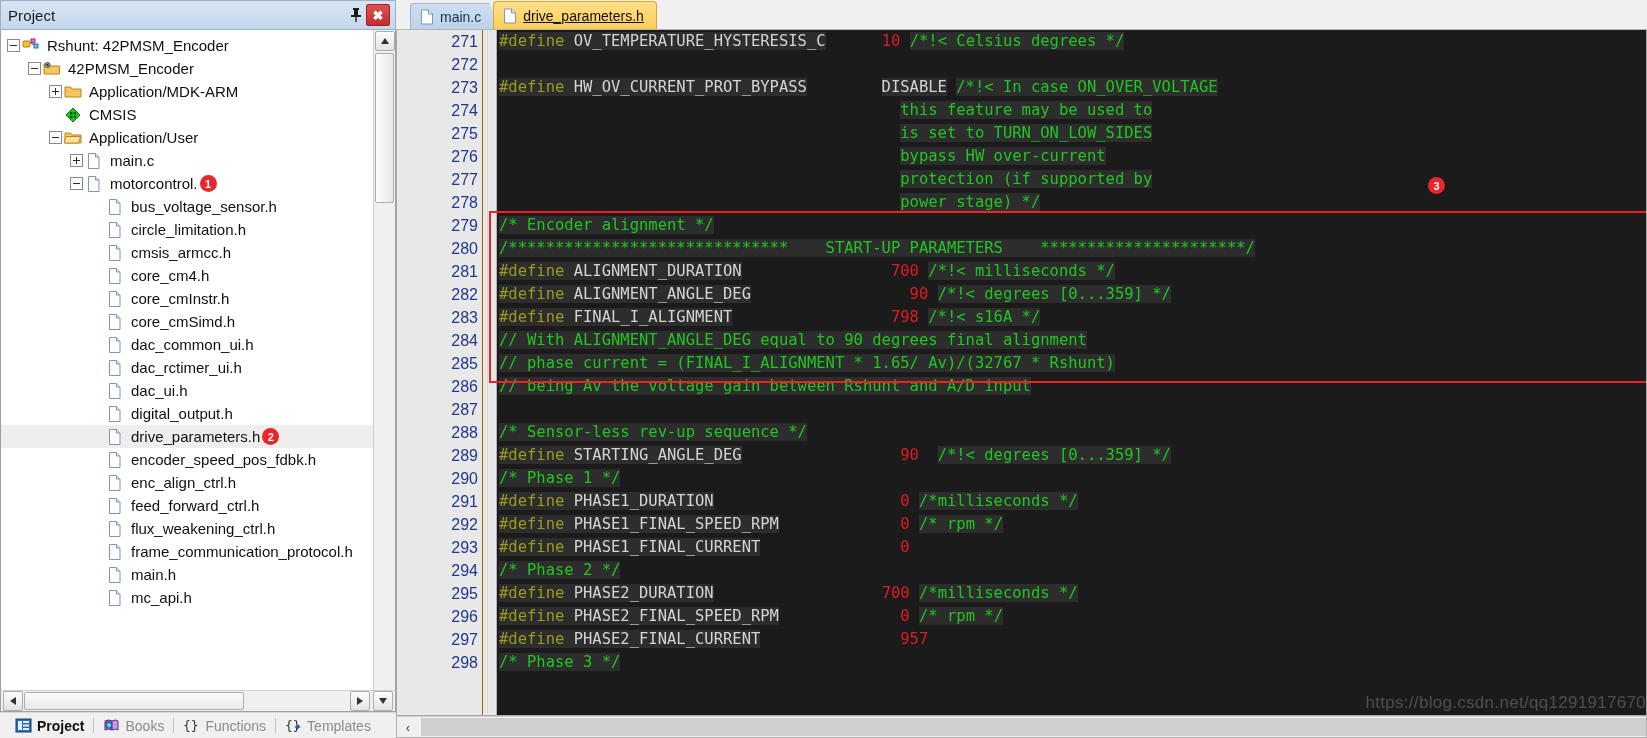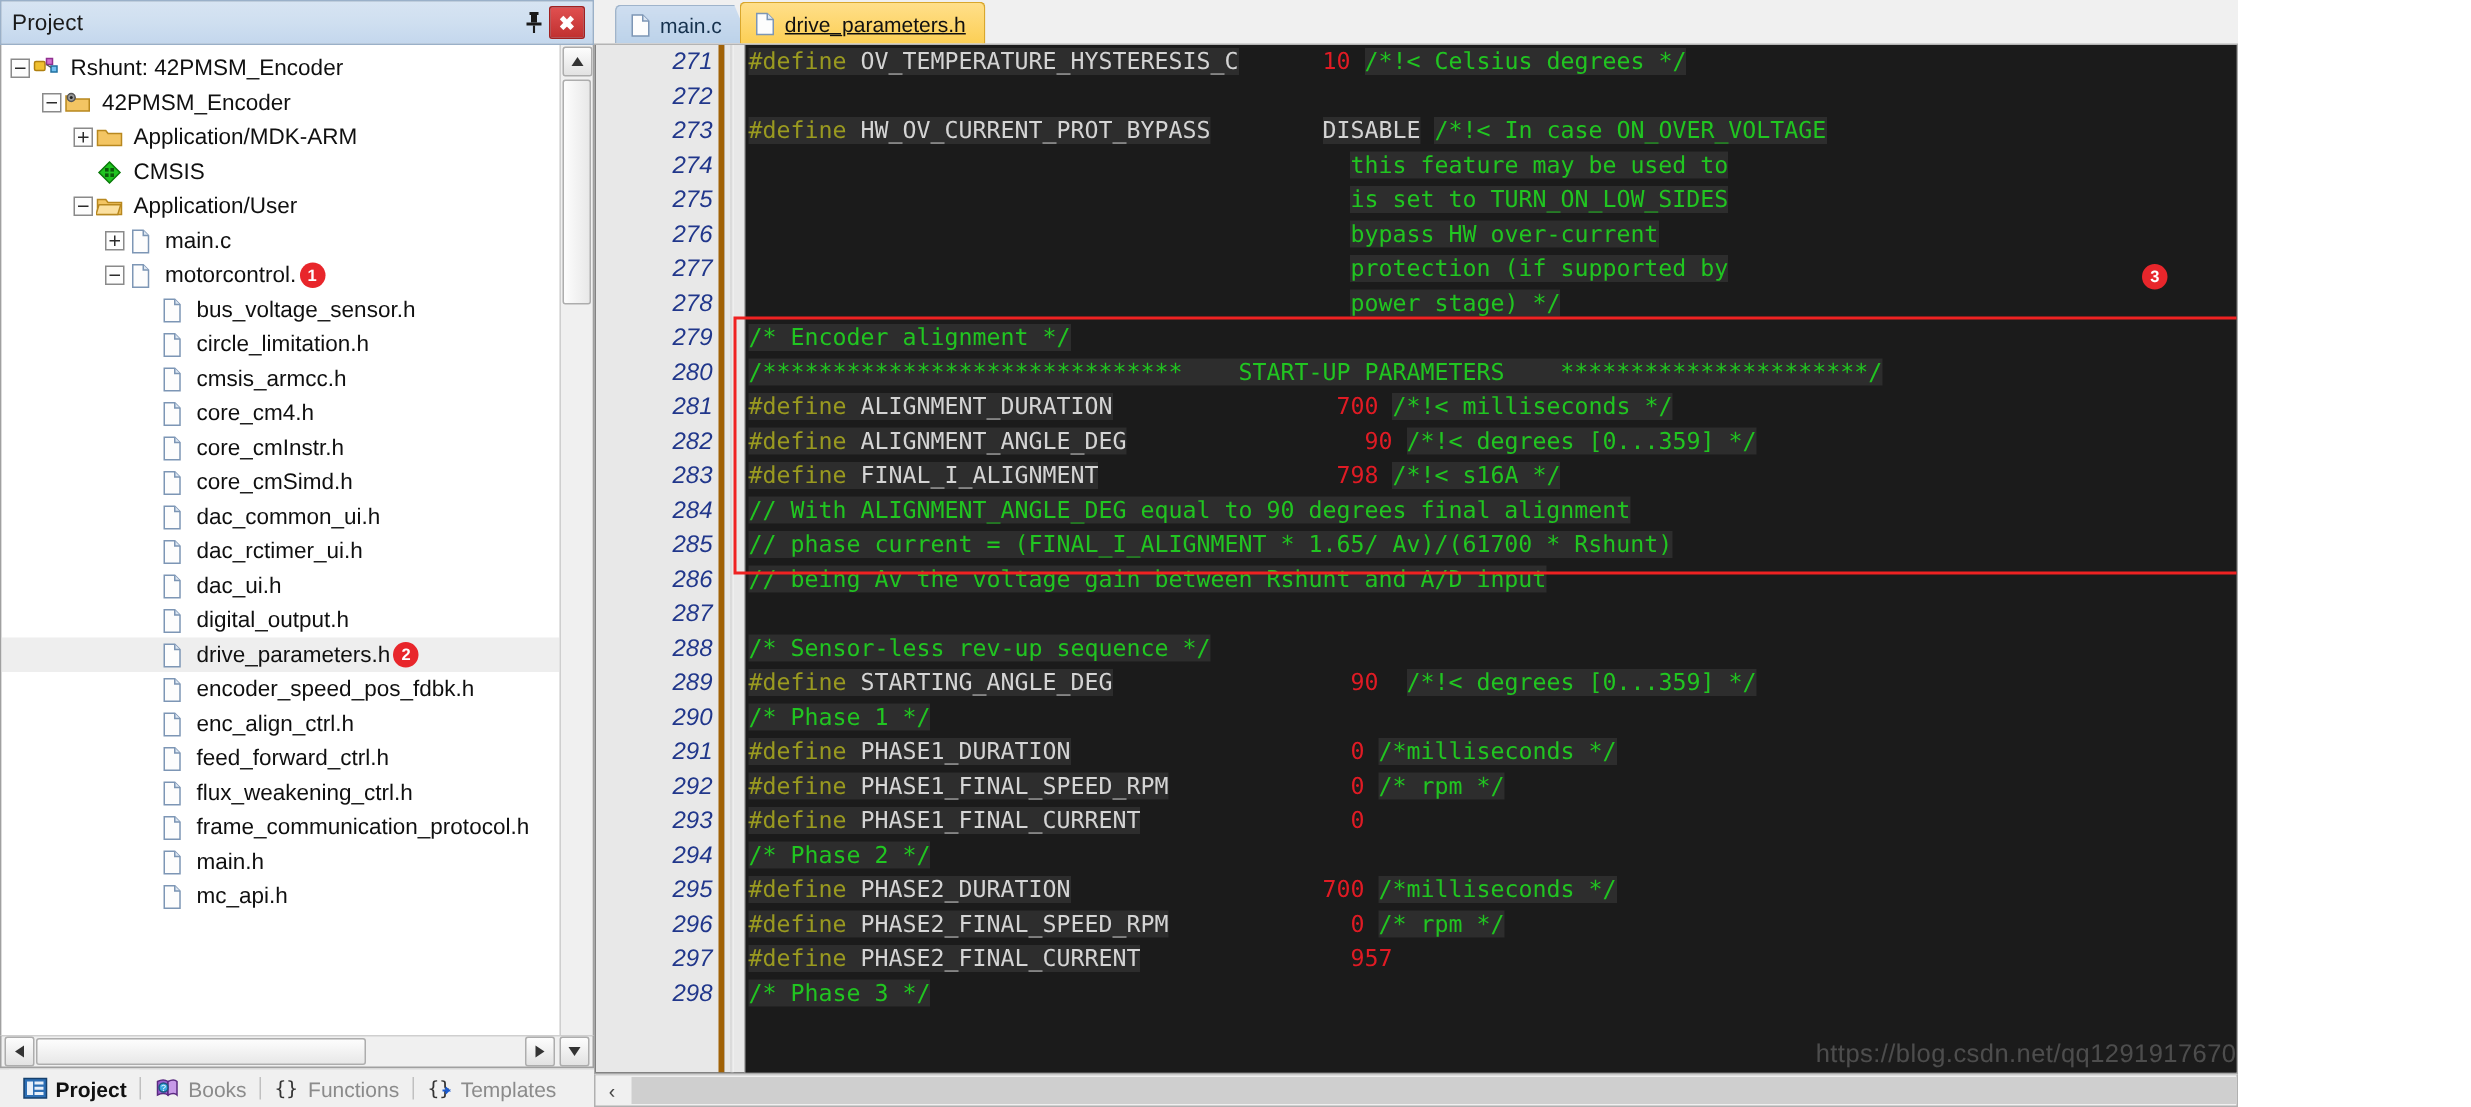--- a/index.html
+++ b/index.html
@@ -2,21 +2,21 @@
 <html><head>
 <meta charset="utf-8">
 <style>
   * { box-sizing: border-box; margin: 0; padding: 0; }
   html, body {
     width: 1647px; height: 738px;
     font-family: "Liberation Sans", sans-serif;
     background: #ffffff;
     overflow: hidden;
   }
-  #app { position: relative; width: 1492px; height: 738px; background: #6d28d9; }
+  #app { position: relative; width: 1647px; height: 738px; background: #6d28d9; }
 
   
   #project-panel {
     position: absolute; left: 0; top: 0; width: 396px; height: 738px;
     background: #f0f0f0;
     display: flex; flex-direction: column;
   }
   #project-titlebar {
     height: 30px; min-height: 30px;
     background: linear-gradient(to bottom, #d7e4f2 0%, #cfdff0 50%, #c4d7ed 100%);
@@ -171,22 +171,21 @@
 
   #code-outer {
     flex: 1; position: relative; overflow: hidden;
     background: #1b1b1b;
     border: 1px solid #a8a8a8; border-top: none;
     display: flex;
   }
   #gutter {
     width: 86px; flex: 0 0 86px; background: #e8e8e8;
     position: relative; overflow: hidden;
-    border-right: 4px solid #a16207;
-    font-style: italic;
+    border-right: 1px solid #a16207;
   }
   .gline {
     height: 23px; display: flex; align-items: center; justify-content: flex-end;
     font-family: "Liberation Sans", sans-serif;
     font-size: 16px; color: #21378b; padding-right: 4px;
     position: relative;
   }
 
   #gutter-bar {
     width: 14px; flex: 0 0 14px; background: #e8e8e8;
@@ -737,21 +736,21 @@
           <div class="cline"><span class="plain">                                           </span><span class="cmt">is set to TURN_ON_LOW_SIDES</span></div>
           <div class="cline"><span class="plain">                                           </span><span class="cmt">bypass HW over-current</span></div>
           <div class="cline"><span class="plain">                                           </span><span class="cmt">protection (if supported by</span></div>
           <div class="cline"><span class="plain">                                           </span><span class="cmt">power stage) */</span></div>
           <div class="cline"><span class="cmt">/* Encoder alignment */</span></div>
           <div class="cline"><span class="cmt">/******************************    START-UP PARAMETERS    **********************/</span></div>
           <div class="cline"><span class="kw">#define </span><span class="id">ALIGNMENT_DURATION</span><span class="plain">                </span><span class="num">700</span><span class="plain"> </span><span class="cmt">/*!&lt; milliseconds */</span></div>
           <div class="cline"><span class="kw">#define </span><span class="id">ALIGNMENT_ANGLE_DEG</span><span class="plain">                 </span><span class="num">90</span><span class="plain"> </span><span class="cmt">/*!&lt; degrees [0...359] */</span></div>
           <div class="cline"><span class="kw">#define </span><span class="id">FINAL_I_ALIGNMENT</span><span class="plain">                 </span><span class="num">798</span><span class="plain"> </span><span class="cmt">/*!&lt; s16A */</span></div>
           <div class="cline"><span class="cmt">// With ALIGNMENT_ANGLE_DEG equal to 90 degrees final alignment</span></div>
-          <div class="cline"><span class="cmt">// phase current = (FINAL_I_ALIGNMENT * 1.65/ Av)/(61700 * Rshunt)</span></div>
+          <div class="cline"><span class="cmt">// phase current = (FINAL_I_ALIGNMENT * 1.65/ Av)/(32767 * Rshunt)</span></div>
           <div class="cline"><span class="cmt">// being Av the voltage gain between Rshunt and A/D input</span></div>
           <div class="cline"></div>
           <div class="cline"><span class="cmt">/* Sensor-less rev-up sequence */</span></div>
           <div class="cline"><span class="kw">#define </span><span class="id">STARTING_ANGLE_DEG</span><span class="plain">                 </span><span class="num">90</span><span class="plain">  </span><span class="cmt">/*!&lt; degrees [0...359] */</span></div>
           <div class="cline"><span class="cmt">/* Phase 1 */</span></div>
           <div class="cline"><span class="kw">#define </span><span class="id">PHASE1_DURATION</span><span class="plain">                    </span><span class="num">0</span><span class="plain"> </span><span class="cmt">/*milliseconds */</span></div>
           <div class="cline"><span class="kw">#define </span><span class="id">PHASE1_FINAL_SPEED_RPM</span><span class="plain">             </span><span class="num">0</span><span class="plain"> </span><span class="cmt">/* rpm */</span></div>
           <div class="cline"><span class="kw">#define </span><span class="id">PHASE1_FINAL_CURRENT</span><span class="plain">               </span><span class="num">0</span></div>
           <div class="cline"><span class="cmt">/* Phase 2 */</span></div>
           <div class="cline"><span class="kw">#define </span><span class="id">PHASE2_DURATION</span><span class="plain">                  </span><span class="num">700</span><span class="plain"> </span><span class="cmt">/*milliseconds */</span></div>

